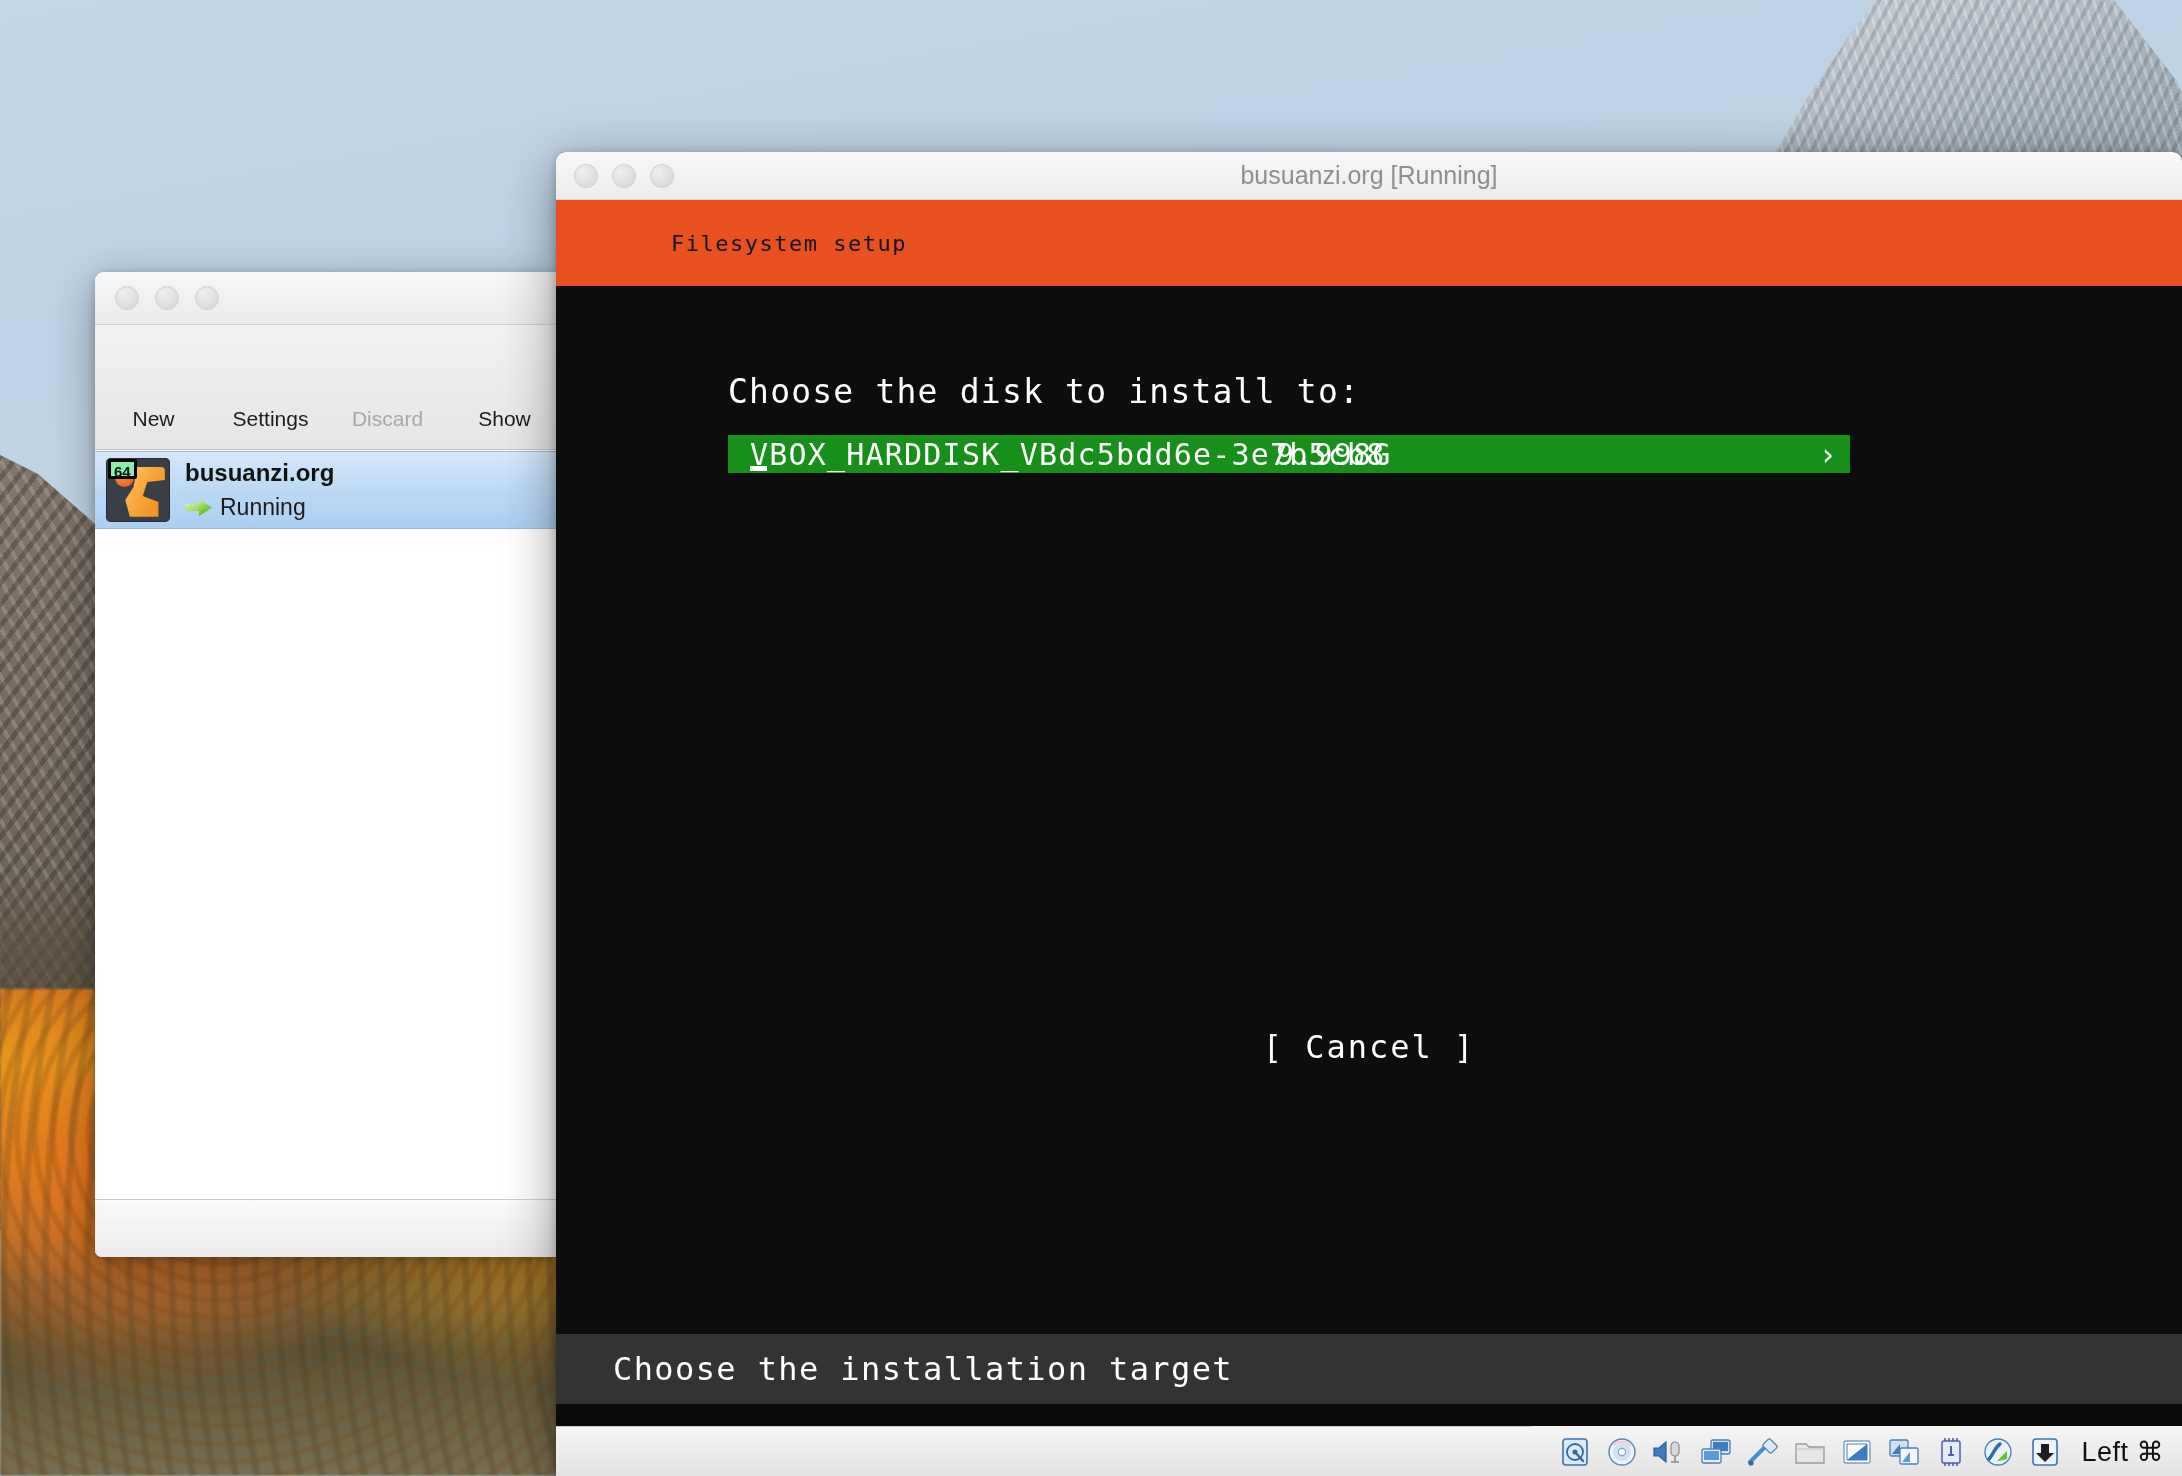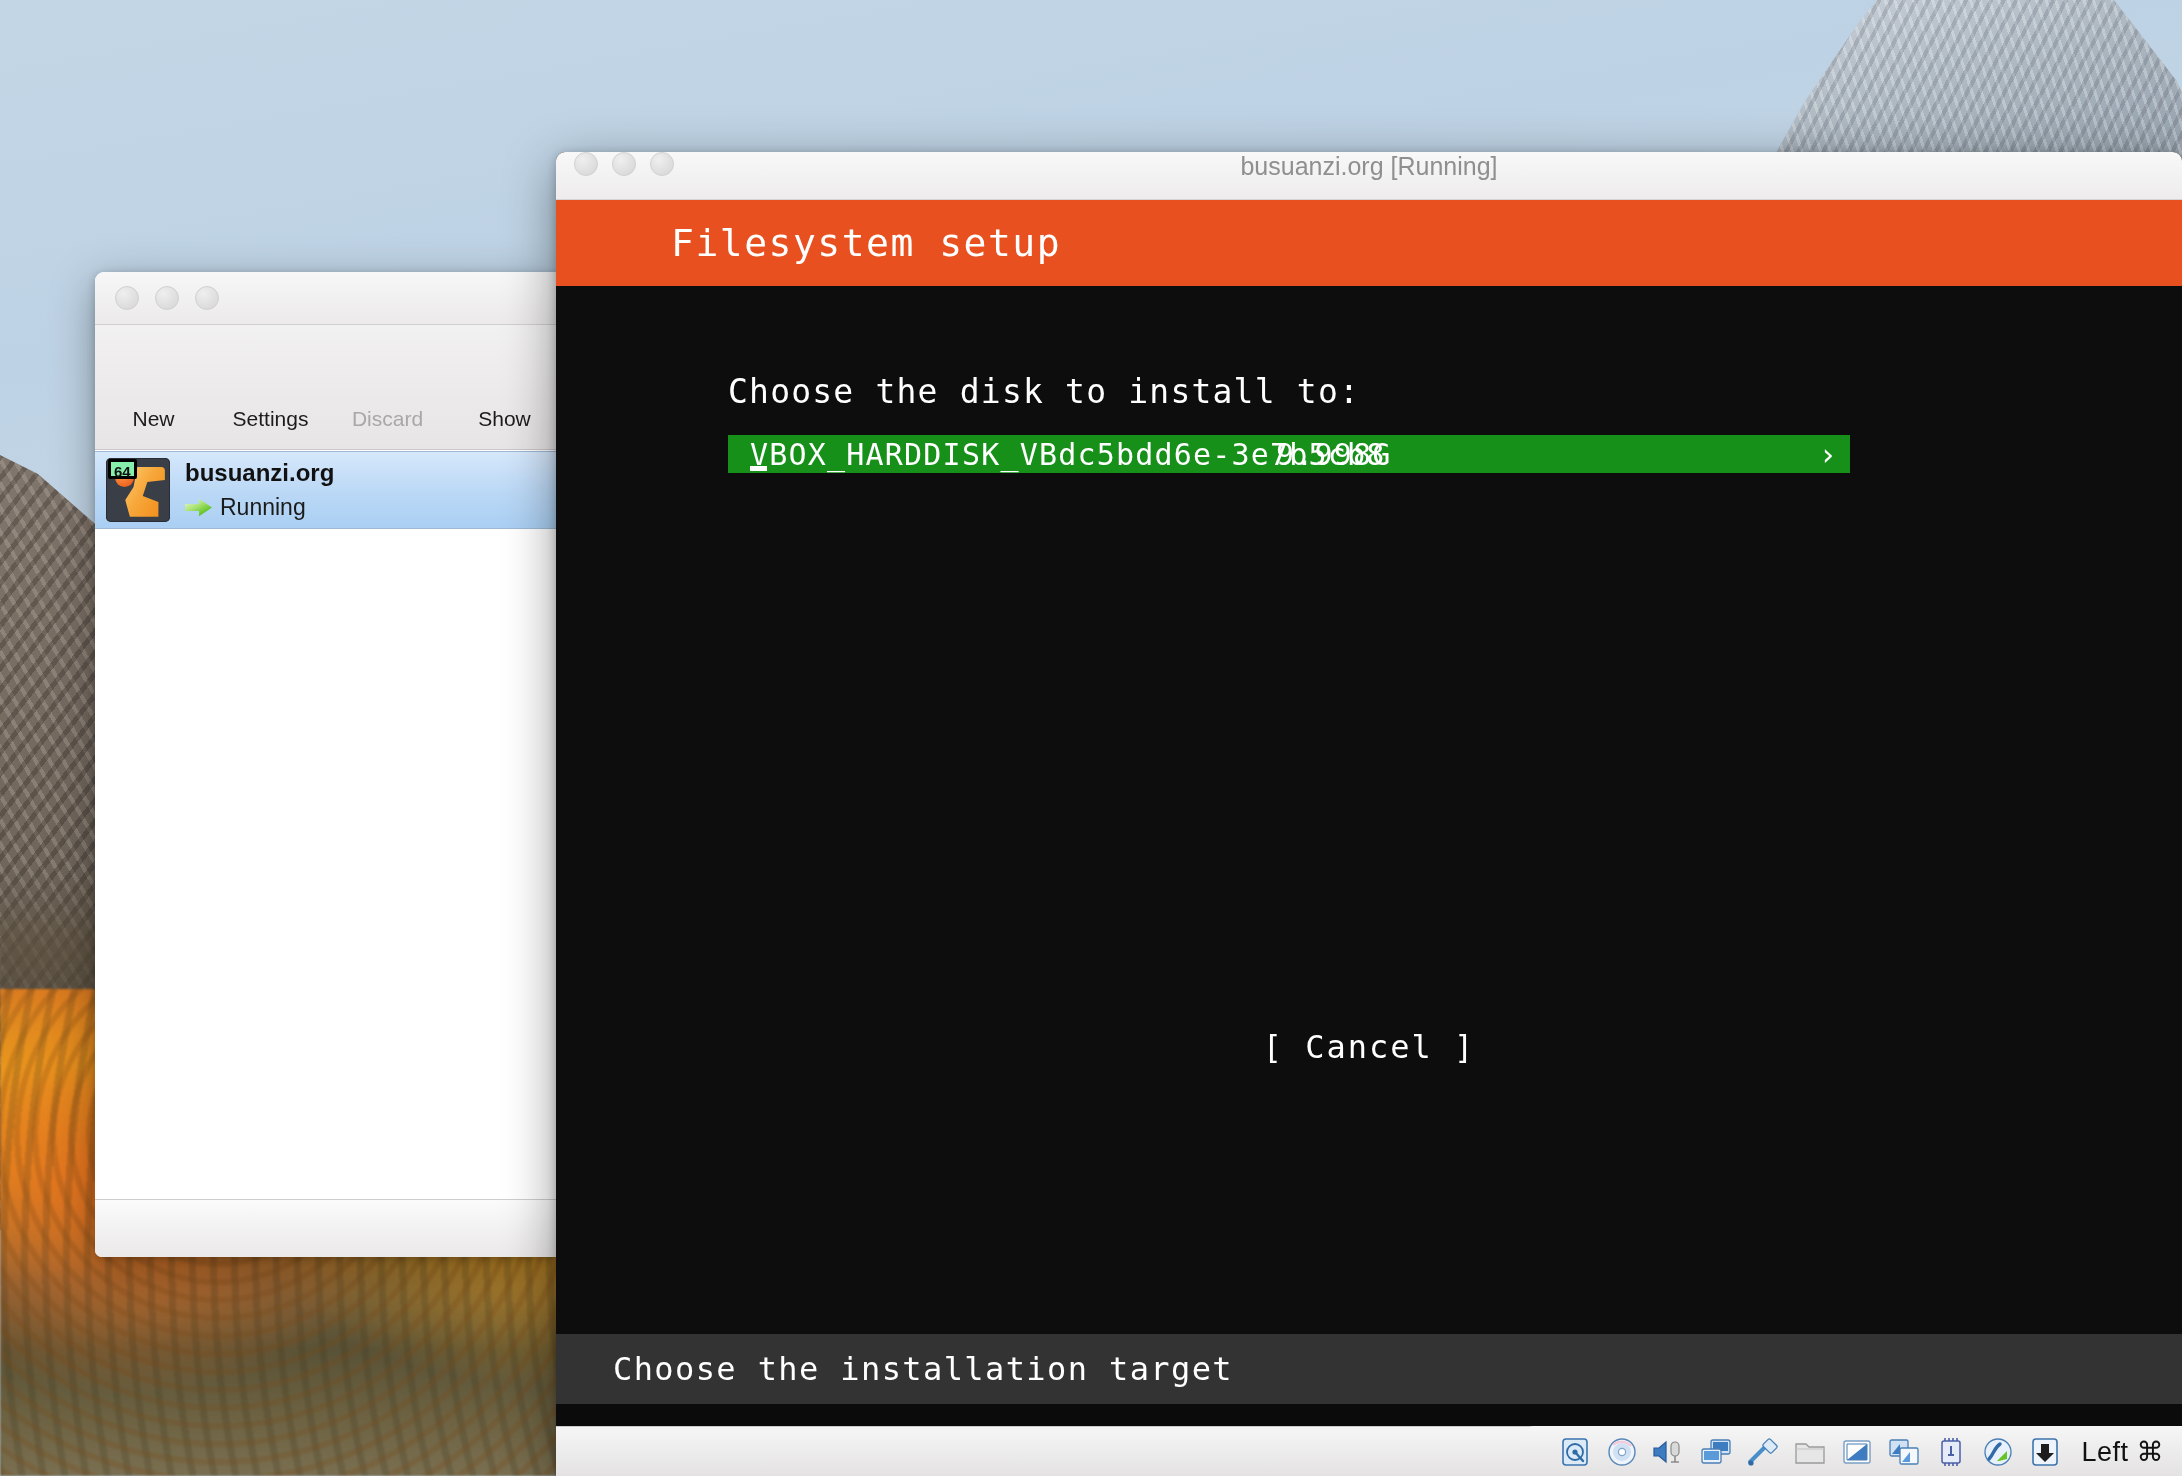--- a/index.html
+++ b/index.html
@@ -169,33 +169,33 @@
   
   #vmwin {
     position:absolute; left:556px; top:152px; width:1626px; height:1324px;
     border-radius:9px 9px 0 0; overflow:hidden;
     box-shadow:0 14px 52px rgba(0,0,0,.40), 0 2px 10px rgba(0,0,0,.24);
     background:#000;
   }
   #vm-titlebar {
     height:48px; background:linear-gradient(180deg,#f8f8f8 0%,#eeecec 100%);
     border-bottom:1px solid #d6d3d3;
-    display:flex; align-items:flex-start; position:relative; padding-left:18px; gap:14px;
+    display:flex; align-items:center; position:relative; padding-left:18px; gap:14px;
   }
   #vm-title {
     position:absolute; left:0; right:0; text-align:center;
     font-size:25px; color:#8f8f8f; pointer-events:none;
   }
   #vm-screen { position:relative; width:100%; height:calc(100% - 48px - 50px); background:#0d0d0d; }
   #ubuntu-header {
     height:86px; background:#e8511f;
     display:flex; align-items:center; padding-left:115px;
   }
   #ubuntu-header .htxt {
-    font-family:"DejaVu Sans Mono", monospace; font-size:38px; color:#ffffff; letter-spacing:1.5px;text-align:center;
+    font-family:"DejaVu Sans Mono", monospace; font-size:22px; color:#0f172a; letter-spacing:1.5px;text-align:center;
   }
   .term { font-family:"DejaVu Sans Mono", monospace; color:#fff; }
   #prompt-line {
     position:absolute; left:172px; top:172px; font-size:33px; letter-spacing:1.2px;
   }
   #disk-row {
     position:absolute; left:172px; top:235px; width:1122px; height:38px;
     background:#169019; display:flex; align-items:center;
     font-size:30px; letter-spacing:1.2px;
   }

